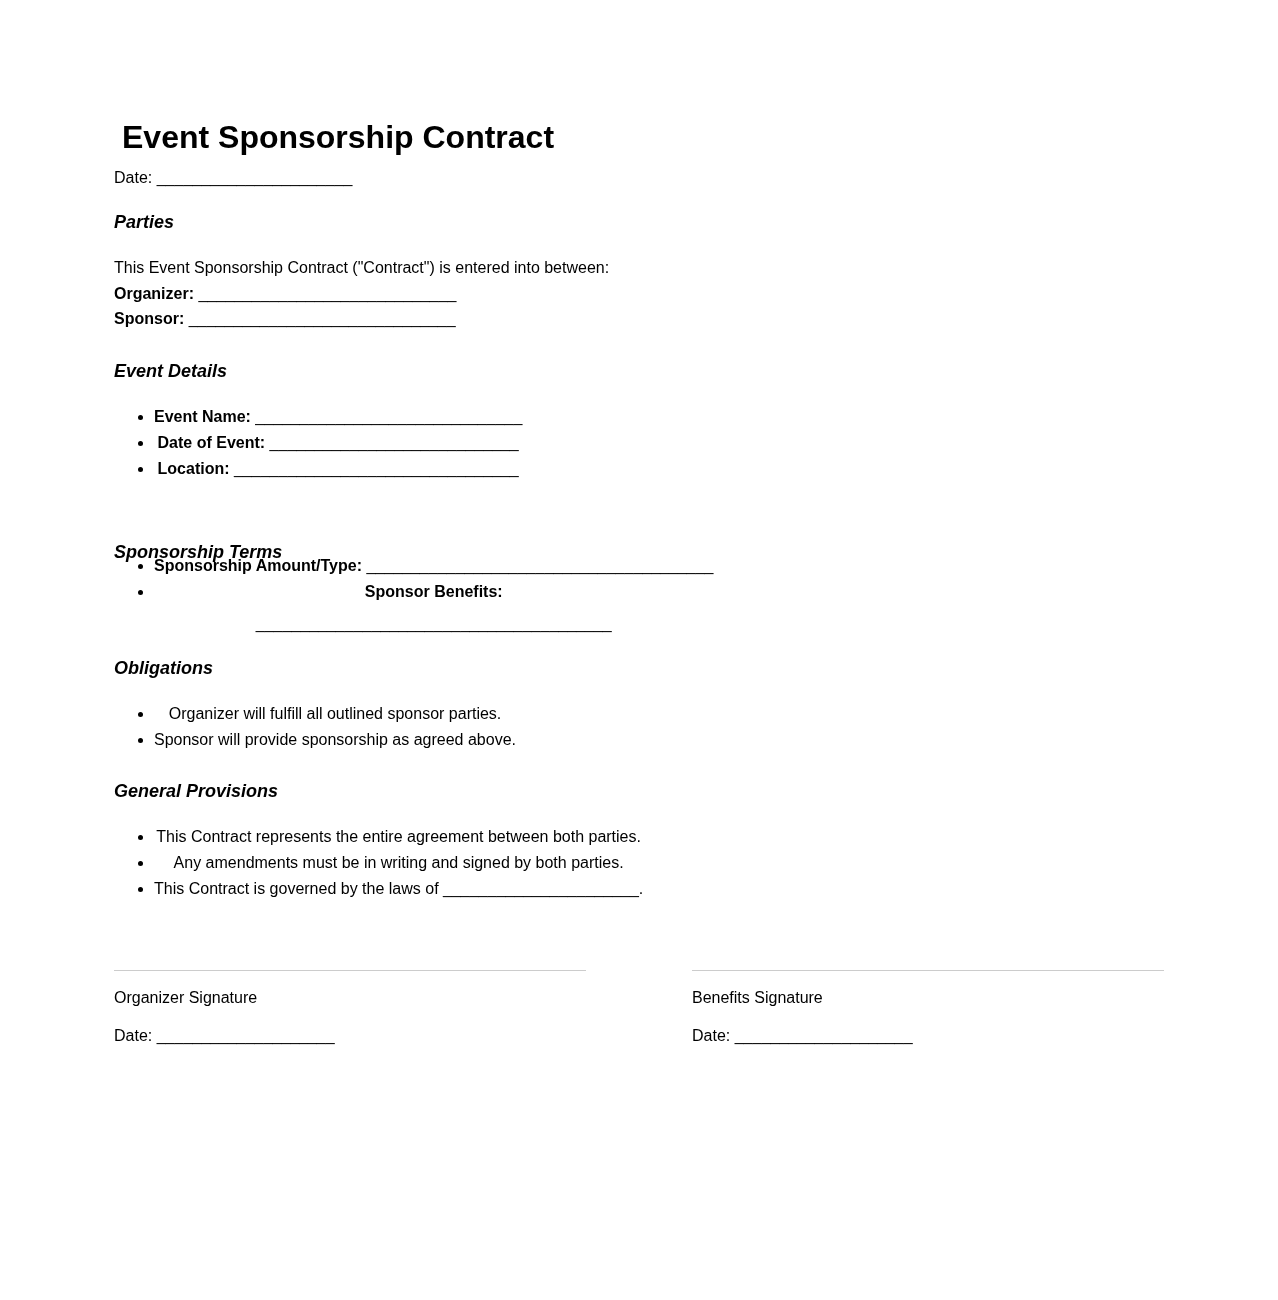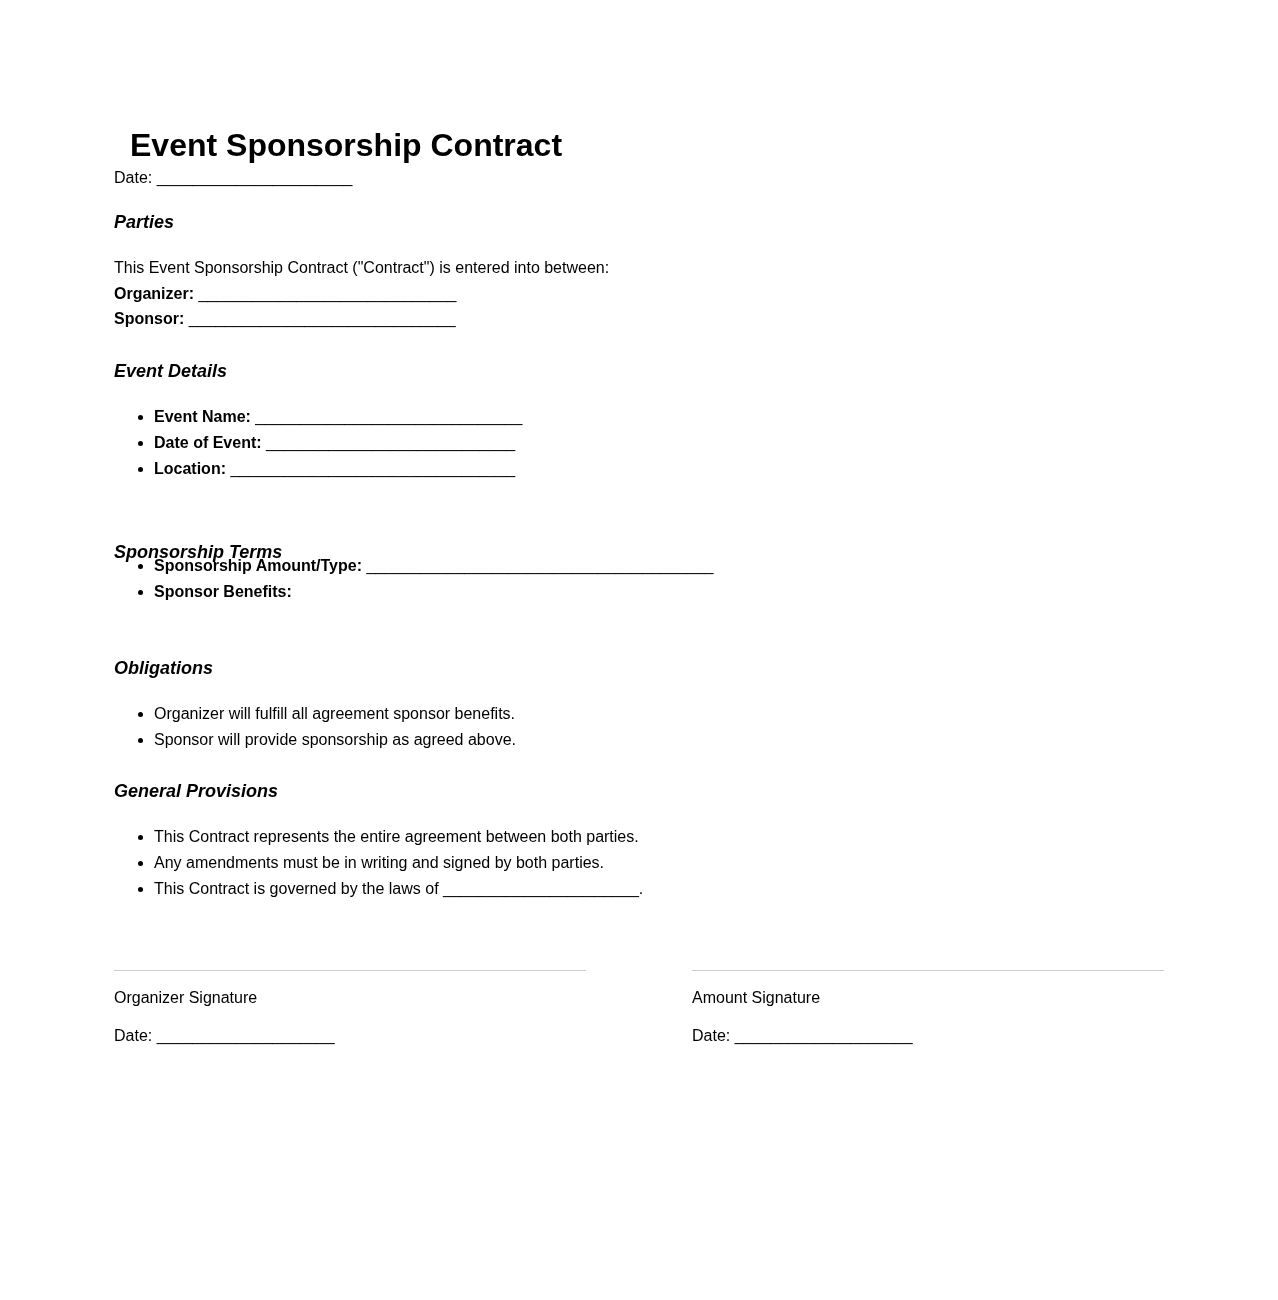--- a/index.html
+++ b/index.html
@@ -3,22 +3,22 @@
 <meta charset="utf-8">
 <style>
   html, body { margin: 0; padding: 0; background: #ffffff; }
   body {
     width: 1278px; height: 1300px;
     font-family: "Liberation Sans", sans-serif;
     color: #000;
     font-size: 16px;
   }
   .page { position: relative; padding: 0 114px; }
-  h1 { position: absolute; top: 111px; left: 114px; margin: 16px; font-size: 32px; font-weight: bold; }
-  .abs { position: absolute; left: 114px; margin: 0; }
+  h1 { position: absolute; top: 111px; left: 114px; margin: 8px; font-size: 32px; font-weight: bold; }
+  .abs { position: absolute; left: 114px; margin: 0; text-align: center; }
   h2 { font-size: 18px; font-weight: bold; margin: 0; font-style: italic; }
   p { margin: 0; }
   ul { margin: 0; padding-left: 40px; }
   li { height: 26px; line-height: 26px; }
   .b { font-weight: bold; }
   .sig { position: absolute; width: 472px; text-align: center; }
   .sig .line { border-top: 1px solid #cccccc; height: 0; }
   .sig .label { position: absolute; top: 19px; left: 0; white-space: nowrap; }
   .sig .date { position: absolute; top: 57px; left: 0; white-space: nowrap; }
 </style>
@@ -37,39 +37,39 @@
   <h2 class="abs" style="top:361px;">Event Details</h2>
   <ul class="abs" style="top:404px;">
     <li><span class="b">Event Name:</span><span> ______________________________</span></li>
     <li><span class="b">Date of Event:</span><span> ____________________________</span></li>
     <li><span class="b">Location:</span><span> ________________________________</span></li>
   </ul>
 
   <h2 class="abs" style="top:510px;margin-top:32px;">Sponsorship Terms</h2>
   <ul class="abs" style="top:553px;">
     <li><span class="b">Sponsorship Amount/Type:</span><span> _______________________________________</span></li>
-    <li style="height:auto;"><span class="b">Sponsor Benefits:</span><br></li>
+    <li style="height:auto;"><span class="b">Sponsor Benefits:</span><br><span style="display:inline-block;margin-top:6px;">________________________________________</span></li>
   </ul>
 
   <h2 class="abs" style="top:658px;">Obligations</h2>
   <ul class="abs" style="top:701px;">
-    <li>Organizer will fulfill all agreement sponsor benefits.</li>
+    <li>Organizer will fulfill all outlined sponsor parties.</li>
     <li>Sponsor will provide sponsorship as agreed above.</li>
   </ul>
 
   <h2 class="abs" style="top:781px;">General Provisions</h2>
   <ul class="abs" style="top:824px;">
     <li>This Contract represents the entire agreement between both parties.</li>
     <li>Any amendments must be in writing and signed by both parties.</li>
     <li>This Contract is governed by the laws of ______________________.</li>
   </ul>
 
   <div class="sig" style="left:114px; top:970px;">
     <div class="line"></div>
     <div class="label">Organizer Signature</div>
     <div class="date">Date: ____________________</div>
   </div>
   <div class="sig" style="left:692px; top:970px;">
     <div class="line"></div>
-    <div class="label">Amount Signature</div>
+    <div class="label">Benefits Signature</div>
     <div class="date">Date: ____________________</div>
   </div>
 </div>
 
 </body></html>

